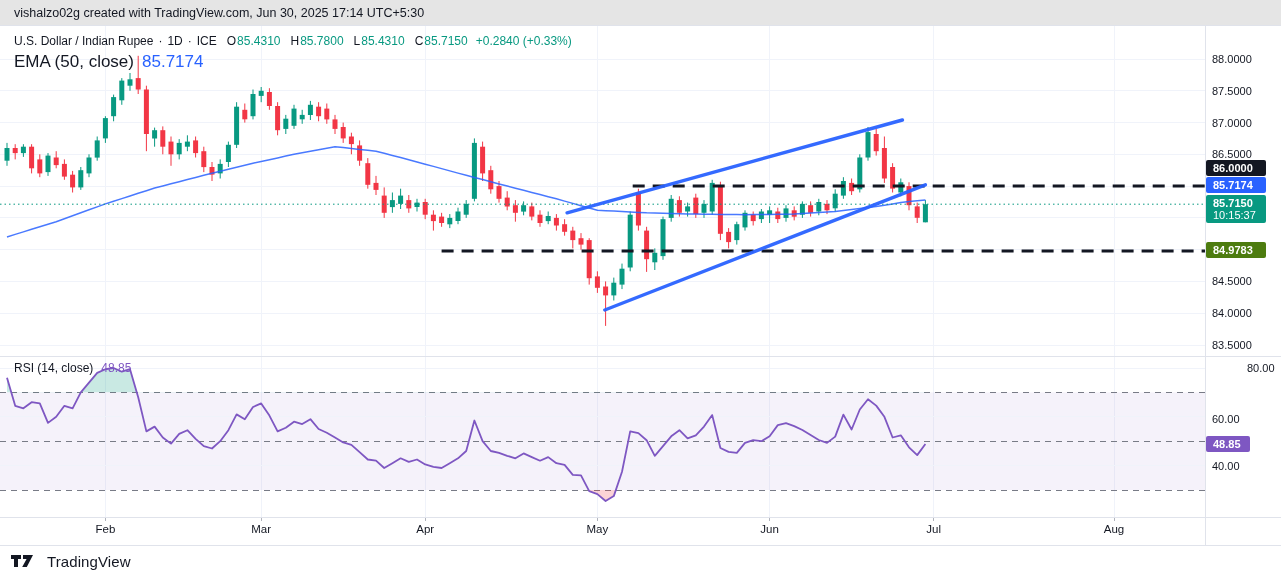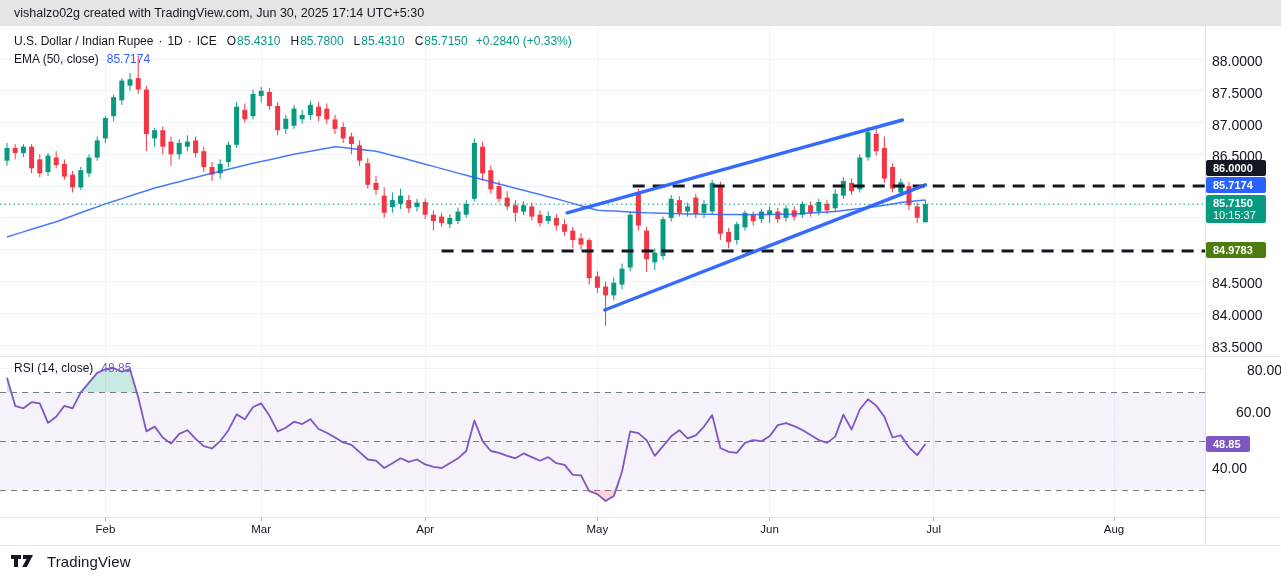--- a/index.html
+++ b/index.html
@@ -9,25 +9,25 @@
   #topbar{left:0;top:0;width:1281px;height:26px;background:#e5e5e5;border-bottom:1px solid #E0E3EB;box-sizing:border-box;}
   #watermark{left:14px;top:6px;font-size:12.5px;font-weight:500;color:#131722;white-space:nowrap;}
   #chart-svg{left:0;top:0;z-index:1;}
   .overlay{z-index:2;}
   #legend1{left:14px;top:34px;font-size:12px;display:flex;align-items:center;white-space:nowrap;}
   #legend1 .t{font-weight:400;color:#131722;}
   #legend1 .sep{margin:0 5px;color:#131722;}
   #legend1 .k{margin-left:10px;color:#131722;}
   #legend1 .v{color:#089981;margin-left:1px;}
   #legend1 .chg{margin-left:8px;color:#089981;}
-  #legend2{left:14px;top:52px;font-size:12px;display:flex;white-space:nowrap;justify-content:flex-end;}
+  #legend2{left:14px;top:52px;font-size:17px;display:flex;white-space:nowrap;justify-content:flex-end;}
   #legend2 .v{color:#2962FF;margin-left:8px;}
   #legend3{left:14px;top:361px;font-size:12px;display:flex;white-space:nowrap;}
   #legend3 .v{color:#7E57C2;margin-left:8px;}
-  .ptick{position:absolute;left:1212px;font-size:14px;color:#131722;z-index:2;}
+  .ptick{position:absolute;left:1212px;font-size:11px;color:#131722;z-index:2;}
   .mtick{position:absolute;top:523px;font-size:11.5px;font-weight:500;color:#131722;transform:translateX(-50%);z-index:2;}
   .badge{position:absolute;left:1206px;width:60px;box-sizing:border-box;padding:2px 0 2px 7px;
          color:#fff;font-size:11px;font-weight:700;border-radius:2px;line-height:12px;z-index:3;}
   .badge .sub{font-weight:400;font-size:11px;}
   #axis-border{left:1205px;top:26px;width:1px;height:519px;background:#E0E3EB;z-index:2;}
   .sepline{left:0;width:1281px;height:1px;background:#E0E3EB;z-index:2;}
   #footer{left:10px;top:551px;display:flex;align-items:center;z-index:2;}
   #footer .brand{font-size:15px;font-weight:500;color:#131722;margin-left:13px;letter-spacing:0.1px;}
 </style>
 </head>
@@ -350,21 +350,21 @@
     <div class="ptick" style="top: 53px;">88.0000</div>
     <div class="ptick" style="top: 84.7778px;">87.5000</div>
     <div class="ptick" style="top: 116.556px;">87.0000</div>
     <div class="ptick" style="top: 148.333px;">86.5000</div>
     <div class="ptick" style="top: 275.445px;">84.5000</div>
     <div class="ptick" style="top: 307.222px;">84.0000</div>
     <div class="ptick" style="top: 339px;">83.5000</div>
   </div>
 <div id="rsi-axis" class="abs overlay">
     <div class="ptick" style="top: 362px; padding-left: 35px;">80.00</div>
-    <div class="ptick" style="top: 404px; margin-left: 24px;">60.00</div>
+    <div class="ptick" style="top: 413px;">60.00</div>
     <div class="ptick" style="top: 459.6px;">40.00</div>
   </div>
 <div id="time-axis" class="abs overlay">
     <div class="mtick" style="left: 105.4px;">Feb</div>
     <div class="mtick" style="left: 261.2px;">Mar</div>
     <div class="mtick" style="left: 425.2px;">Apr</div>
     <div class="mtick" style="left: 597.4px;">May</div>
     <div class="mtick" style="left: 769.6px;">Jun</div>
     <div class="mtick" style="left: 933.6px;">Jul</div>
     <div class="mtick" style="left: 1114px;">Aug</div>

